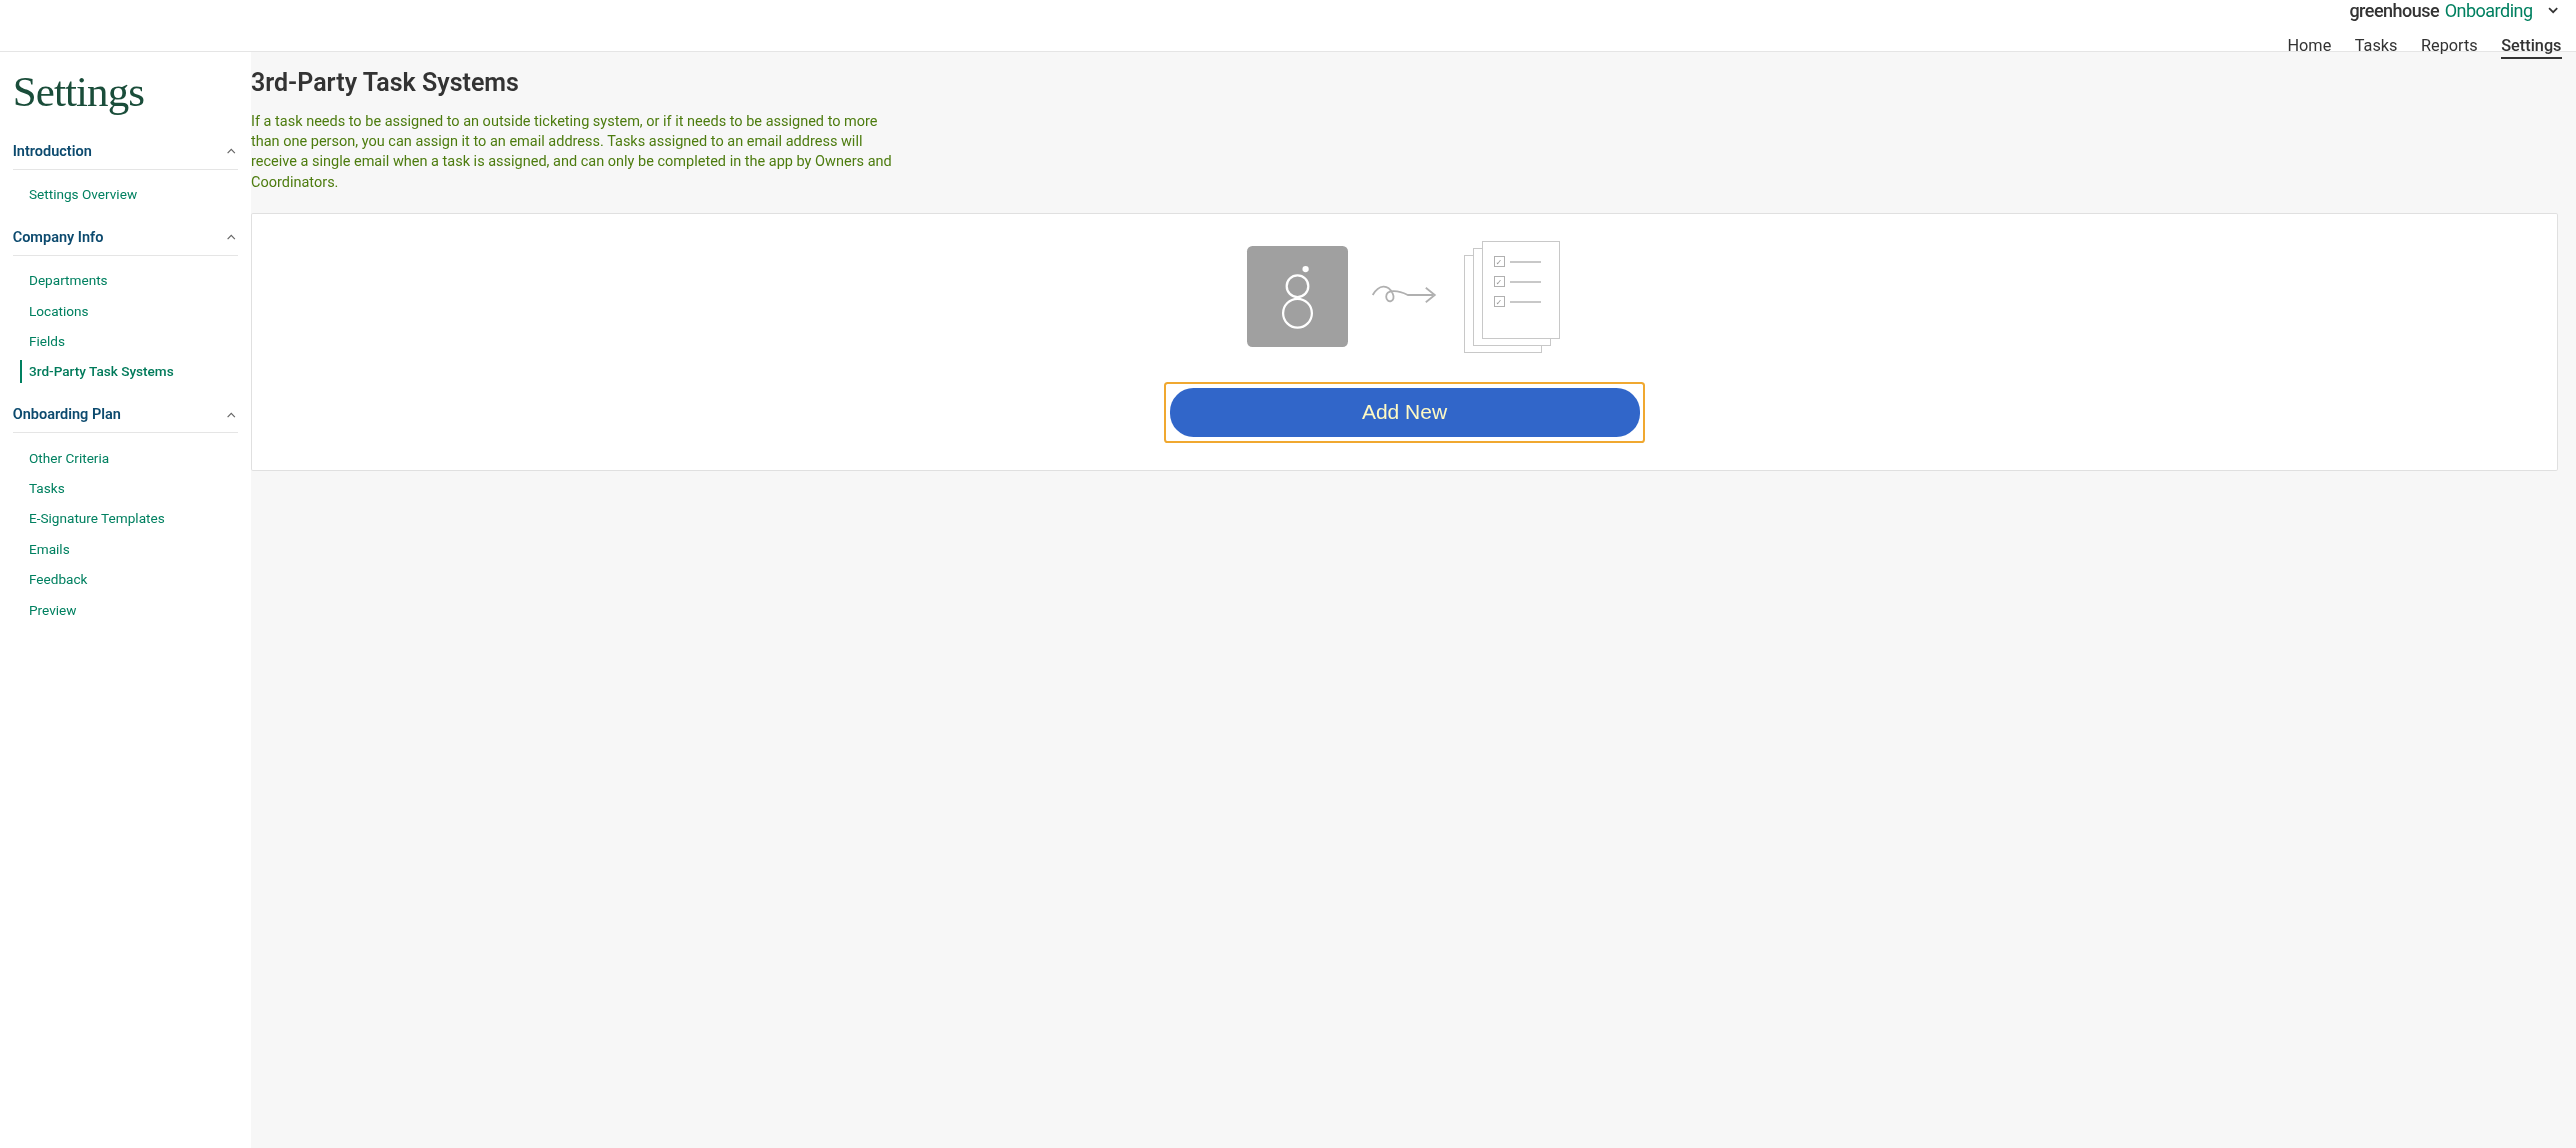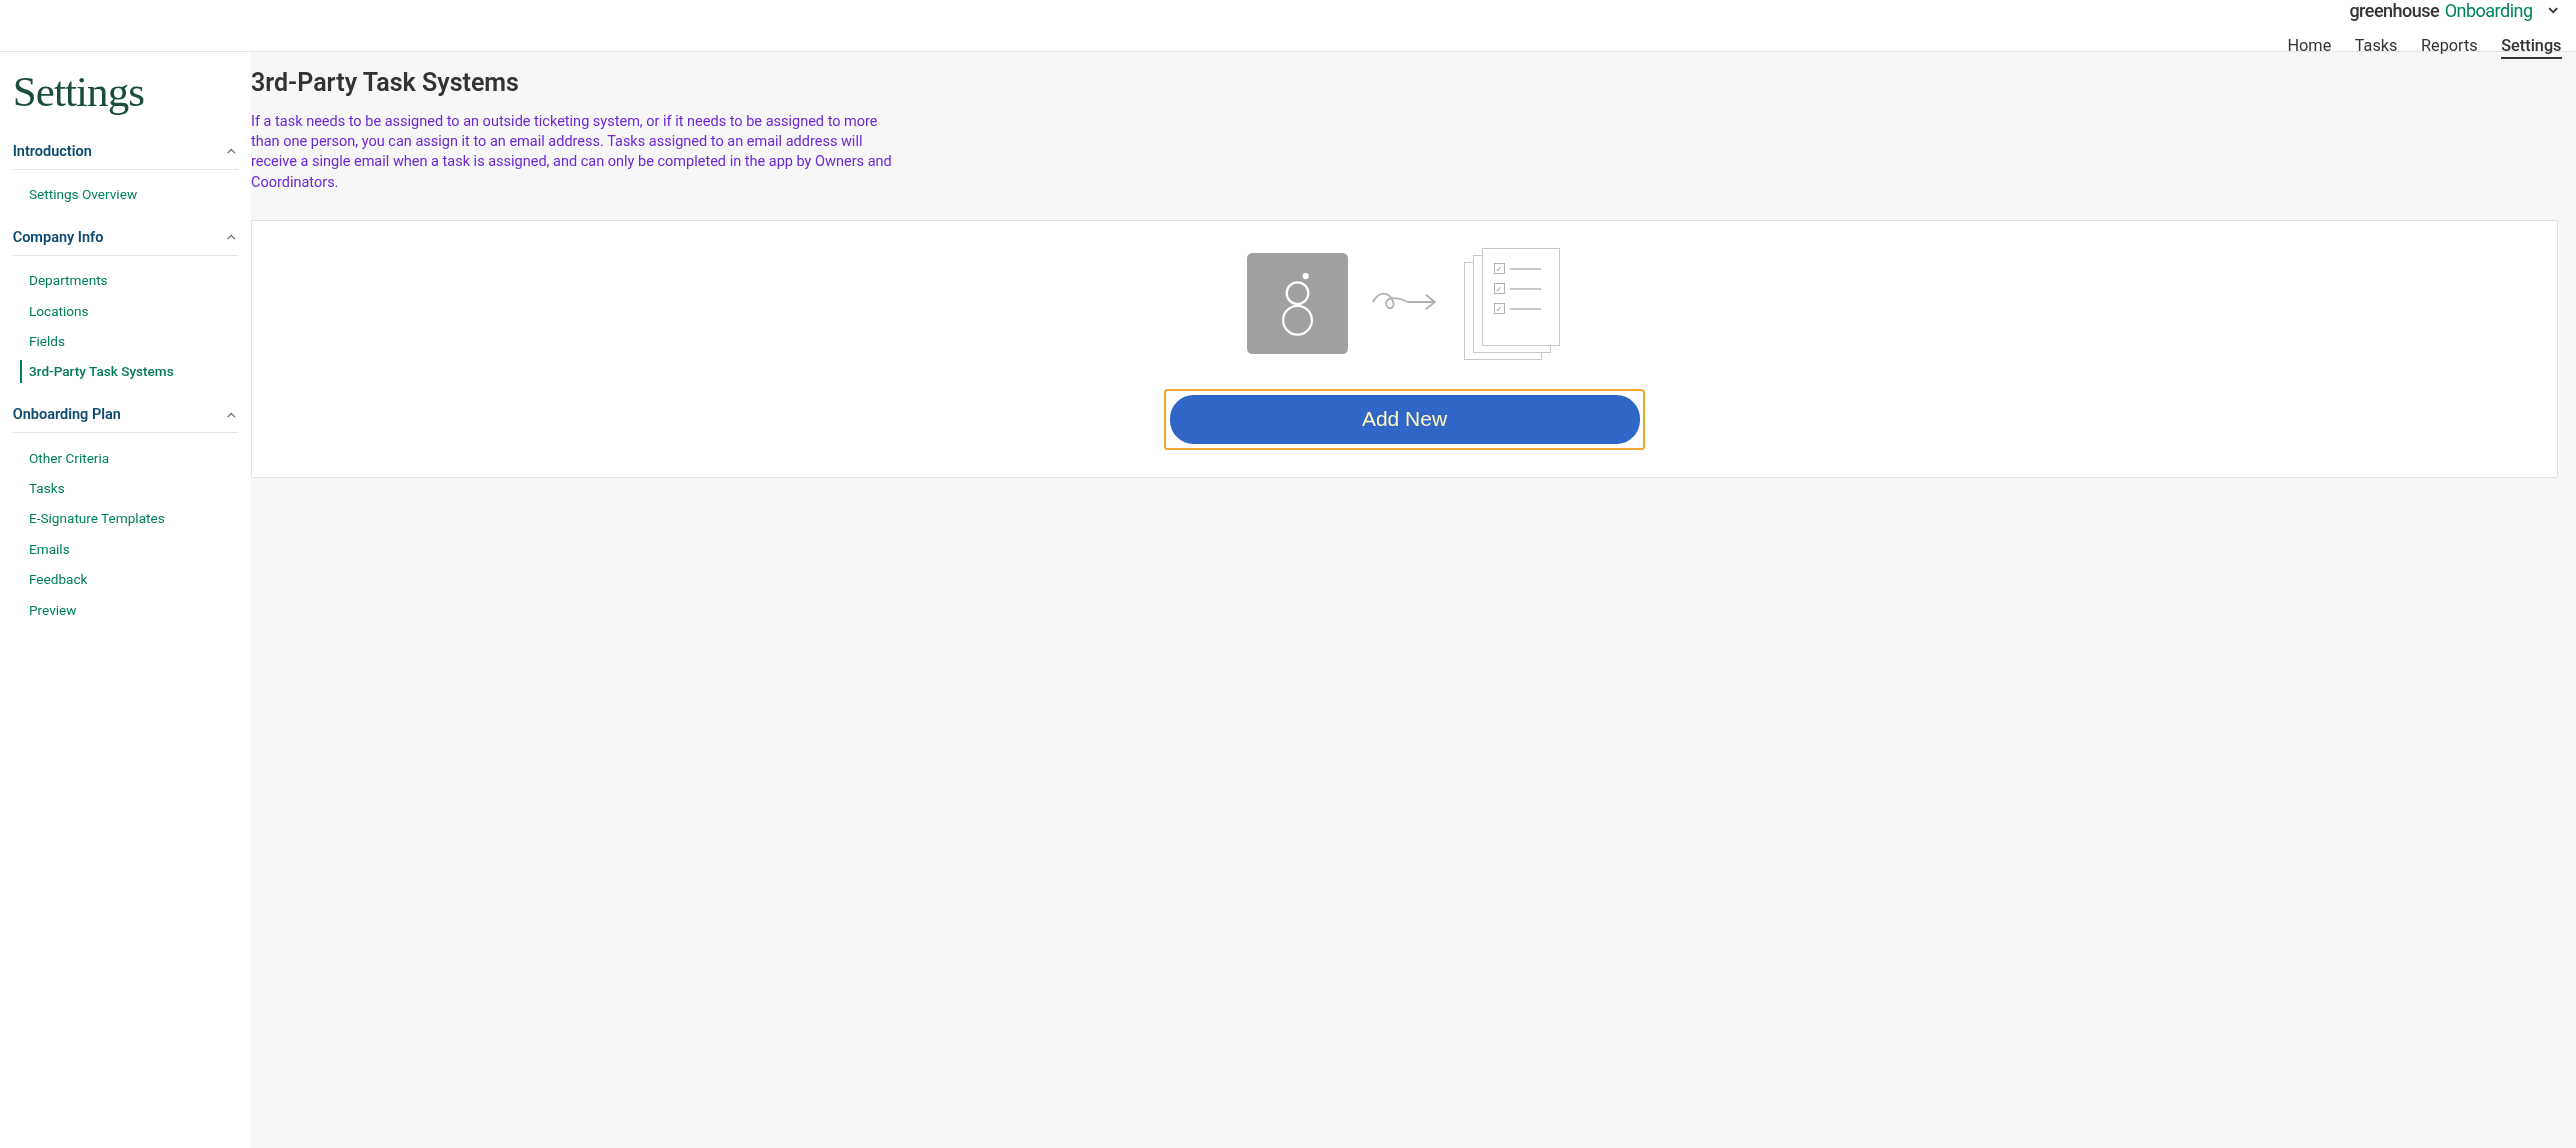--- a/index.html
+++ b/index.html
@@ -79,22 +79,22 @@
       flex: 1; padding: 16.3px 18px 0 0;
       background: #f7f7f7;
       min-height: calc(100vh - 52px);
     }
     .main-inner { padding-left: 0; }
     .main-heading {
       font-size: 25px; font-weight: 600; color: #333;
       margin-bottom: 14.5px;
     }
     .main-desc {
-      font-size: 14.5px; color: #6d28d9; line-height: 1.4;
-      max-width: 651px; margin-bottom: 27px;
+      font-size: 14.5px; color: #4d7c0f; line-height: 1.4;
+      max-width: 651px; margin-bottom: 20px;
     }
     .card {
       background: #fff; border: 0.9px solid #e0e0e0; border-radius: 1.8px;
       padding: 27px 18px; text-align: center;
     }
     .card-text { font-size: 14.5px; color: #333; margin-bottom: 33px; }
     .illustration {
       display: flex; align-items: center; justify-content: center;
       gap: 22px; margin-bottom: 29px;
     }

